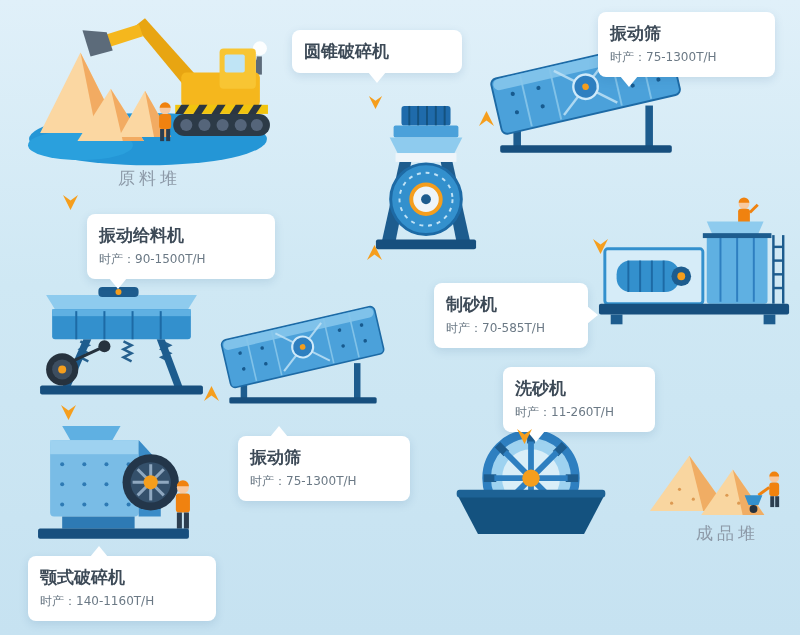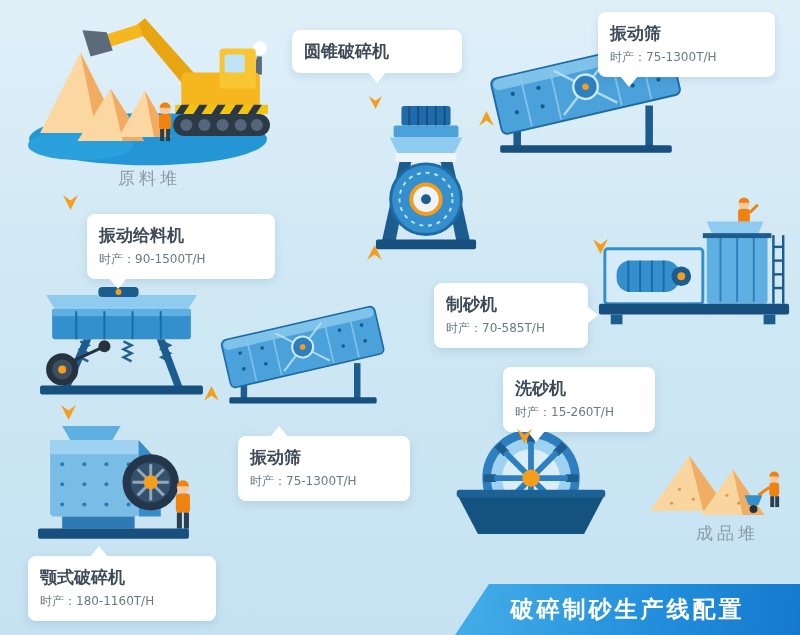--- a/index.html
+++ b/index.html
@@ -356,27 +356,27 @@
   </div>
 
   <div class="card" style="left:238px;top:436px;width:172px;">
     <div class="t">振动筛</div>
     <div class="c">时产：75-1300T/H</div>
     <span class="ptr up" style="left:32px;"></span>
   </div>
 
   <div class="card" style="left:503px;top:367px;width:152px;">
     <div class="t">洗砂机</div>
-    <div class="c">时产：15-260T/H</div>
+    <div class="c">时产：11-260T/H</div>
     <span class="ptr down" style="left:24px;"></span>
   </div>
 
   <div class="card" style="left:28px;top:556px;width:188px;">
     <div class="t">颚式破碎机</div>
-    <div class="c">时产：180-1160T/H</div>
+    <div class="c">时产：140-1160T/H</div>
     <span class="ptr up" style="left:62px;"></span>
   </div>
 
   <div class="arrow" style="left:62px;top:194px;">
     <svg viewBox="0 0 17 17">
         <polygon points="8.5,16 1,1 8.5,6.5 16,1" fill="#f59e1d"></polygon>
       </svg>
   </div>
   <div class="arrow" style="left:60px;top:404px;">
     <svg viewBox="0 0 17 17">
@@ -407,17 +407,14 @@
     <svg viewBox="0 0 17 17">
         <polygon points="8.5,16 1,1 8.5,6.5 16,1" fill="#f59e1d"></polygon>
       </svg>
   </div>
   <div class="arrow" style="left:516px;top:428px;">
     <svg viewBox="0 0 17 17">
         <polygon points="8.5,16 1,1 8.5,6.5 16,1" fill="#f59e1d"></polygon>
       </svg>
   </div>
 
-  <div class="banner">
-    <span>破碎制砂生产线配置</span>
-  </div>
 
 </div>
 
 </body></html>

